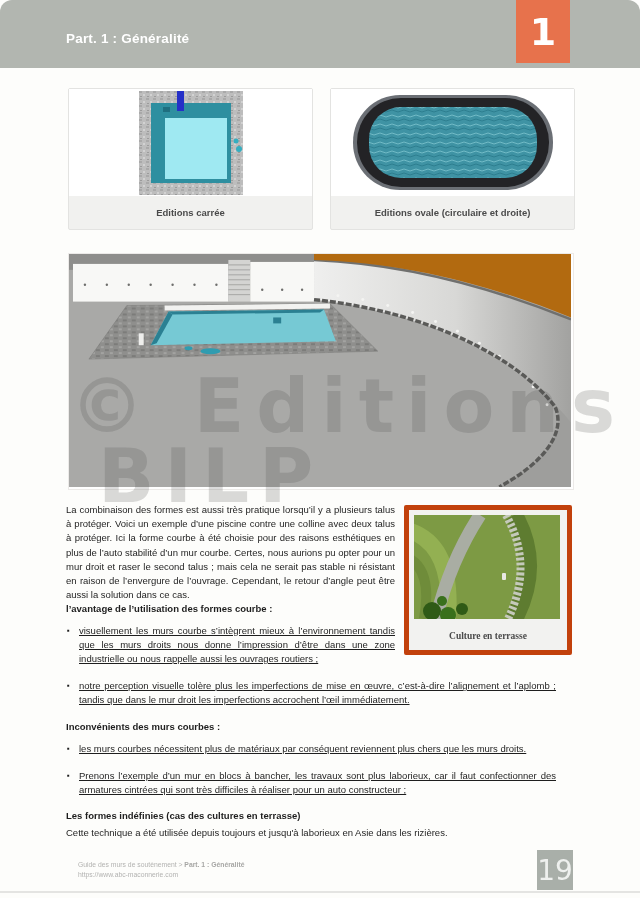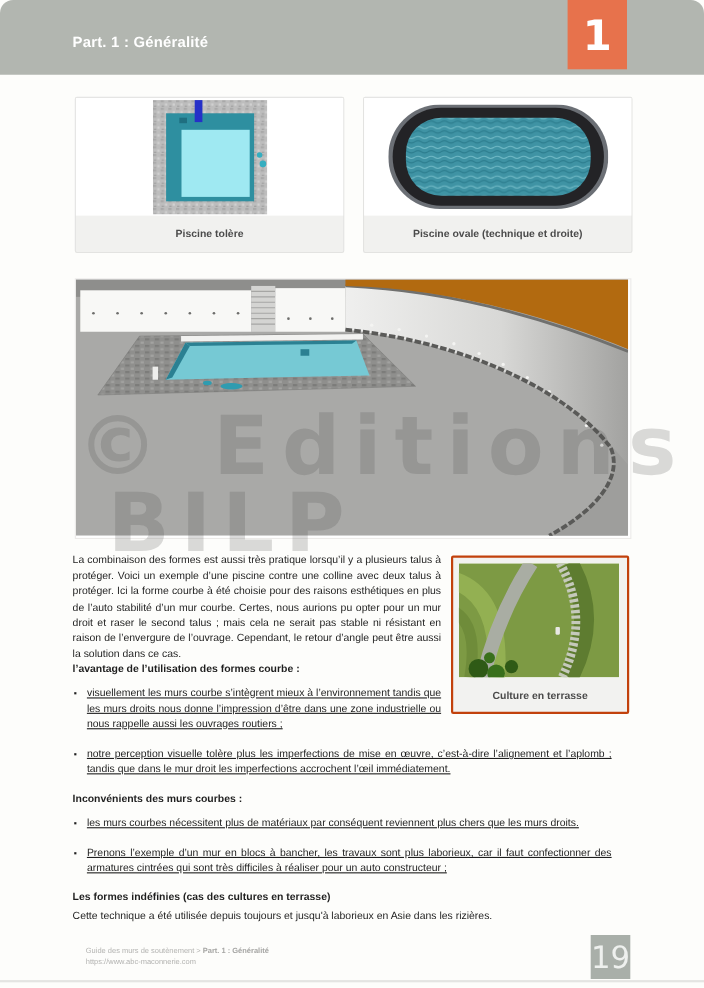--- a/index.html
+++ b/index.html
@@ -46,21 +46,21 @@
   .h-dis{margin-top:12px;margin-bottom:8px;}
   .h-ind{margin-top:12px;margin-bottom:2px;}
   .bullets{margin:6px 0 0 0;padding:0;list-style:none;}
   .bullet{position:relative;padding-left:13px;margin:0 16px 13px 0;text-decoration:underline;}
   .bullet:last-child{margin-bottom:0;}
   .bullet-tight{margin-bottom:4px;}
   .bullet::before{content:"▪";position:absolute;left:1px;top:0;font-size:8px;color:#1e1e1e;}
 
   
   .fig-terrace{float:right;width:158px;height:140px;margin:2px 0 12px 9px;position:relative;
-          background:#f2f2f0;border:2px solid #c2410c;border-radius:2px;}
+          background:#f2f2f0;border:5px solid #c2410c;border-radius:2px;font-family:Liberation Serif, serif;}
   .terrace-img-area{position:absolute;left:5px;top:5px;width:146px;height:104px;background:#ffffff;
           display:flex;align-items:center;justify-content:center;overflow:hidden;}
   .terrace-caption{position:absolute;left:0;right:0;bottom:0;height:28px;display:flex;
           align-items:center;justify-content:center;font-size:9.5px;font-weight:bold;color:#4b4b4b;}
 
   
   .footer-left{position:absolute;left:78px;top:860px;font-size:6.8px;line-height:9.5px;color:#b3b3b1;}
   .footer-bold{font-weight:bold;color:#a6a6a4;}
   .footer-url{color:#b3b3b1;text-decoration:none;}
   .page-num-box{position:absolute;left:537px;top:850px;width:36px;height:40px;background:#a9afa9;
@@ -93,39 +93,39 @@
         </defs>
         <rect x="0" y="0" width="104" height="104" fill="url(#pav1)"></rect>
         <rect x="12" y="12" width="80" height="80" fill="#2e8fa0"></rect>
         <rect x="26" y="27" width="62" height="61" fill="#9fe9f2"></rect>
         <rect x="24" y="16" width="7" height="5" fill="#1f6f80"></rect>
         <rect x="38" y="0" width="7" height="20" fill="#2530c8"></rect>
         <circle cx="97" cy="50" r="2.5" fill="#35aec0"></circle>
         <circle cx="100" cy="58" r="3" fill="#35aec0"></circle>
       </svg>
     </div>
-    <div class="fig-caption">Piscine tolère</div>
+    <div class="fig-caption">Editions carrée</div>
   </div>
 
   <div class="figure fig-right">
     <div class="fig-img-area">
       <svg width="200" height="95" viewBox="0 0 200 95">
         <defs>
           <pattern id="waves" width="12" height="9" patternUnits="userSpaceOnUse">
             <rect width="12" height="9" fill="#3f93a4"></rect>
             <path d="M0,3 Q3,1 6,3 T12,3" stroke="#71bac6" stroke-width="1" fill="none"></path>
             <path d="M0,7 Q3,5 6,7 T12,7" stroke="#2d7e8f" stroke-width="1" fill="none"></path>
           </pattern>
         </defs>
         <rect x="0" y="0" width="200" height="95" rx="47" fill="#6b6f75"></rect>
         <rect x="4" y="3" width="192" height="89" rx="44" fill="#232326"></rect>
         <rect x="16" y="12" width="168" height="71" rx="32" fill="url(#waves)"></rect>
       </svg>
     </div>
-    <div class="fig-caption">Piscine ovale (technique et droite)</div>
+    <div class="fig-caption">Editions ovale (circulaire et droite)</div>
   </div>
 
   <div class="fig-main">
     <svg width="502" height="233" viewBox="0 0 504 235" preserveAspectRatio="none">
       <defs>
         <linearGradient id="wallg" x1="0" y1="0" x2="1" y2="0">
           <stop offset="0" stop-color="#efefee"></stop>
           <stop offset="0.55" stop-color="#d8d8d6"></stop>
           <stop offset="1" stop-color="#a2a2a0"></stop>
         </linearGradient>

